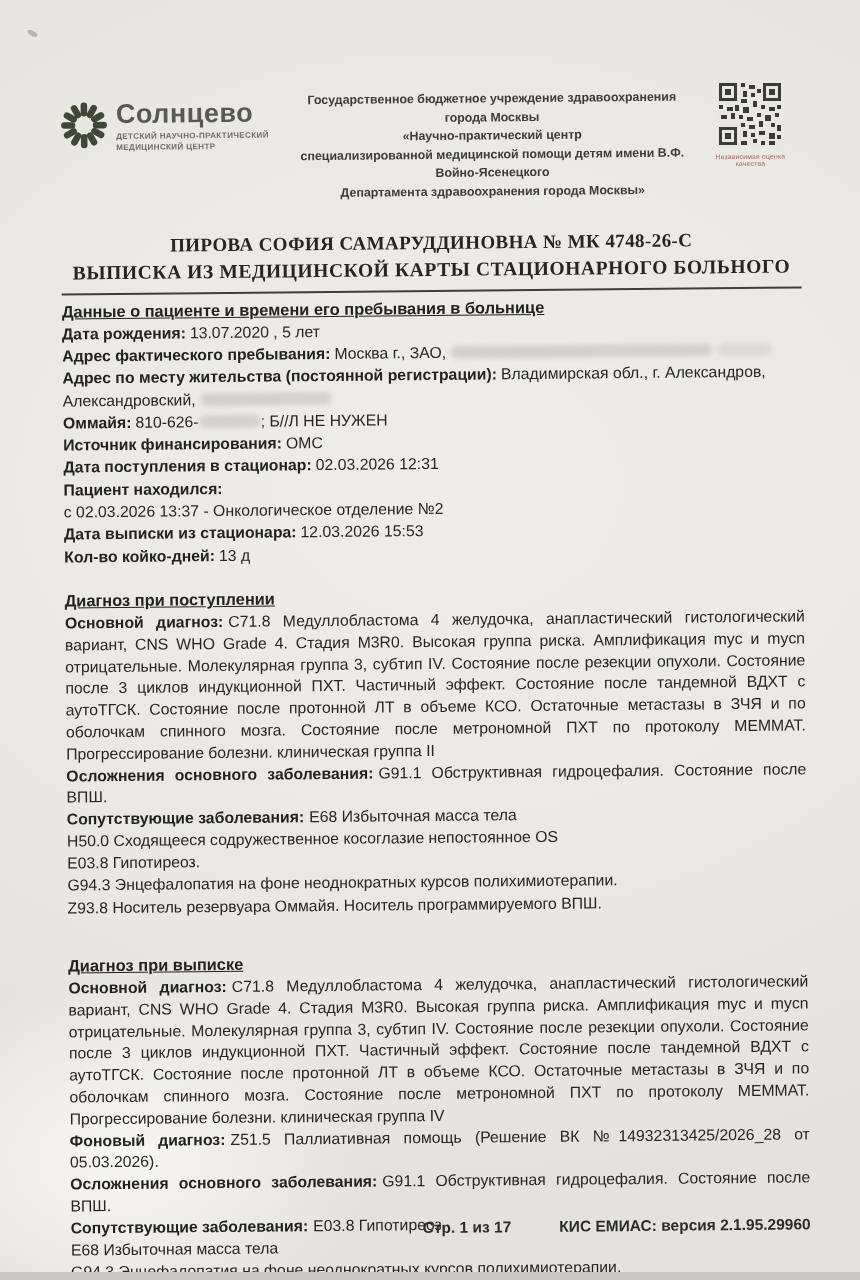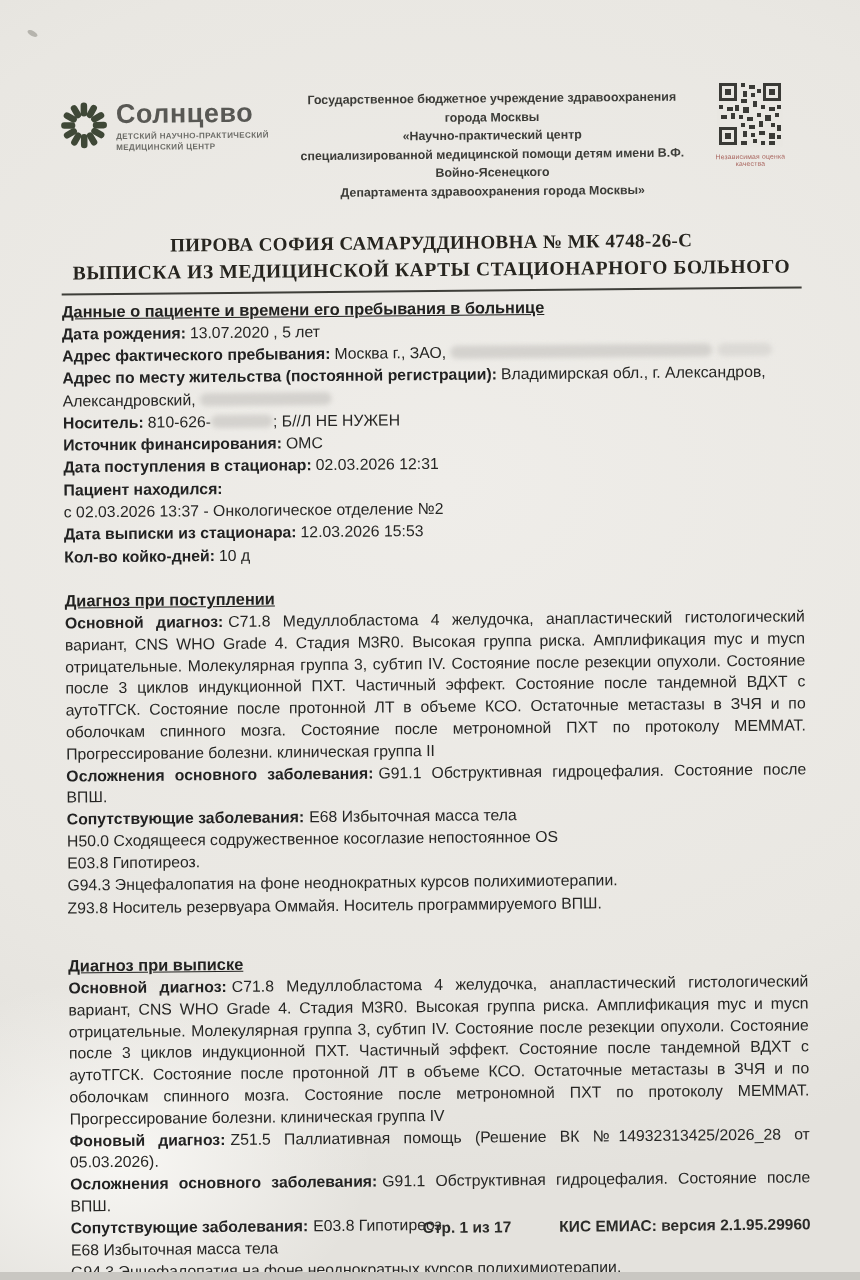--- a/index.html
+++ b/index.html
@@ -144,27 +144,27 @@
     <div class="title">
       <div class="t1">ПИРОВА СОФИЯ САМАРУДДИНОВНА № МК 4748-26-С</div>
       <div class="t2">ВЫПИСКА ИЗ МЕДИЦИНСКОЙ КАРТЫ СТАЦИОНАРНОГО БОЛЬНОГО</div>
     </div>
     <div class="rule"></div>
 
     <div class="sec-h">Данные о пациенте и времени его пребывания в больнице</div>
     <p class="line"><b>Дата рождения:</b><span>13.07.2020 , 5 лет</span></p>
     <p class="line"><b>Адрес фактического пребывания:</b><span>Москва г., ЗАО,</span> <span class="redact w265"></span> <span class="redact light w55"></span></p>
     <p class="line"><b>Адрес по месту жительства (постоянной регистрации):</b><span>Владимирская обл., г. Александров,</span><br><span>Александровский,</span> <span class="redact w130"></span></p>
-    <p class="line"><b>Носитель:</b><span>810-626-</span><span class="redact w62"></span><span>; Б//Л НЕ НУЖЕН</span></p>
+    <p class="line"><b>Оммайя:</b><span>810-626-</span><span class="redact w62"></span><span>; Б//Л НЕ НУЖЕН</span></p>
     <p class="line"><b>Источник финансирования:</b><span>ОМС</span></p>
     <p class="line"><b>Дата поступления в стационар:</b><span>02.03.2026 12:31</span></p>
     <p class="line"><b>Пациент находился:</b><span></span></p>
     <p class="line"><b></b><span>с 02.03.2026 13:37 - Онкологическое отделение №2</span></p>
     <p class="line"><b>Дата выписки из стационара:</b><span>12.03.2026 15:53</span></p>
-    <p class="line"><b>Кол-во койко-дней:</b><span>10 д</span></p>
+    <p class="line"><b>Кол-во койко-дней:</b><span>13 д</span></p>
 
     <div class="gap16"></div>
     <div class="sec-h">Диагноз при поступлении</div>
     <p class="para"><b>Основной диагноз:</b><span>С71.8 Медуллобластома 4 желудочка, анапластический гистологический вариант, CNS WHO Grade 4. Стадия M3R0. Высокая группа риска. Амплификация myc и mycn отрицательные. Молекулярная группа 3, субтип IV. Состояние после резекции опухоли. Состояние после 3 циклов индукционной ПХТ. Частичный эффект. Состояние после тандемной ВДХТ с аутоТГСК. Состояние после протонной ЛТ в объеме КСО. Остаточные метастазы в ЗЧЯ и по оболочкам спинного мозга. Состояние после метрономной ПХТ по протоколу MEMMAT. Прогрессирование болезни. клиническая группа II</span></p>
     <p class="para"><b>Осложнения основного заболевания:</b><span>G91.1 Обструктивная гидроцефалия. Состояние после ВПШ.</span></p>
     <p class="para"><b>Сопутствующие заболевания:</b><span>Е68 Избыточная масса тела</span></p>
     <p class="line">H50.0 Сходящееся содружественное косоглазие непостоянное OS</p>
     <p class="line">E03.8 Гипотиреоз.</p>
     <p class="line">G94.3 Энцефалопатия на фоне неоднократных курсов полихимиотерапии.</p>
     <p class="line">Z93.8 Носитель резервуара Оммайя. Носитель программируемого ВПШ.</p>

